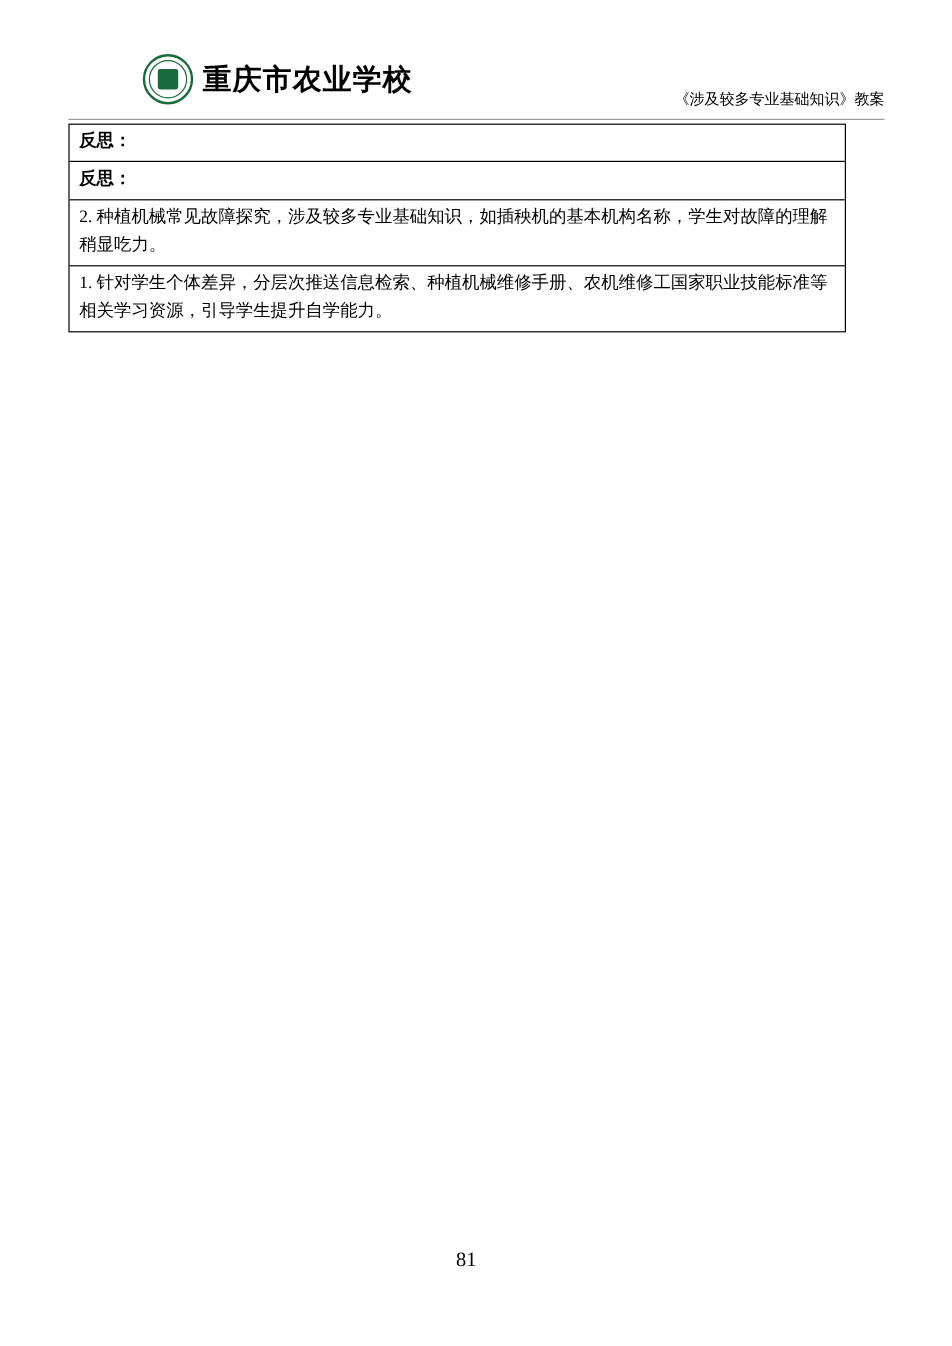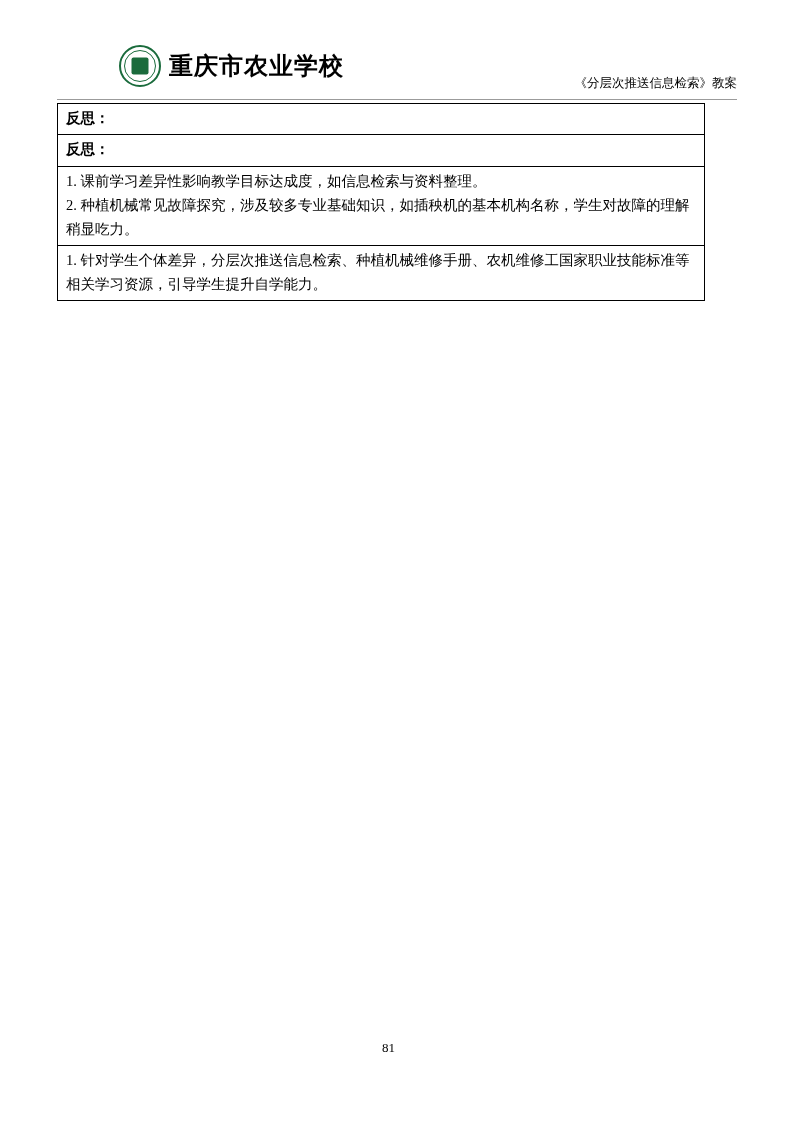--- a/index.html
+++ b/index.html
@@ -124,51 +124,50 @@
     text-indent: 0;
   }
 
   
   .footer {
     position: absolute;
     left: 0;
     top: 1040px;
     width: 777px;
     text-align: center;
-    font-size: 13px;
+    font-size: 17px;
   }
 </style>
 </head>
 <body>
 
 <div class="page">
 
   <div class="header">
     <div class="brand">
       <div class="logo">
         <div class="logo-core"></div>
       </div>
       <div class="brand-name">重庆市农业学校</div>
     </div>
-    <div class="header-right">《分层次推送信息检索》教案</div>
+    <div class="header-right">《涉及较多专业基础知识》教案</div>
     <div class="header-rule"></div>
   </div>
 
   <div class="table">
 
     <div class="row bold">
       <p>反思：</p>
     </div>
 
     <div class="row bold">
       <p>反思：</p>
     </div>
 
     <div class="row">
-      <p class="indent">1. 课前学习差异性影响教学目标达成度，如信息检索与资料整理。</p>
       <p class="indent">2. 种植机械常见故障探究，涉及较多专业基础知识，如插秧机的基本机构名称，学生对故障的理解稍显吃力。</p>
     </div>
 
 
     <div class="row">
       <p class="indent">1. 针对学生个体差异，分层次推送信息检索、种植机械维修手册、农机维修工国家职业技能标准等相关学习资源，引导学生提升自学能力。</p>
     </div>
 
   </div>
 

